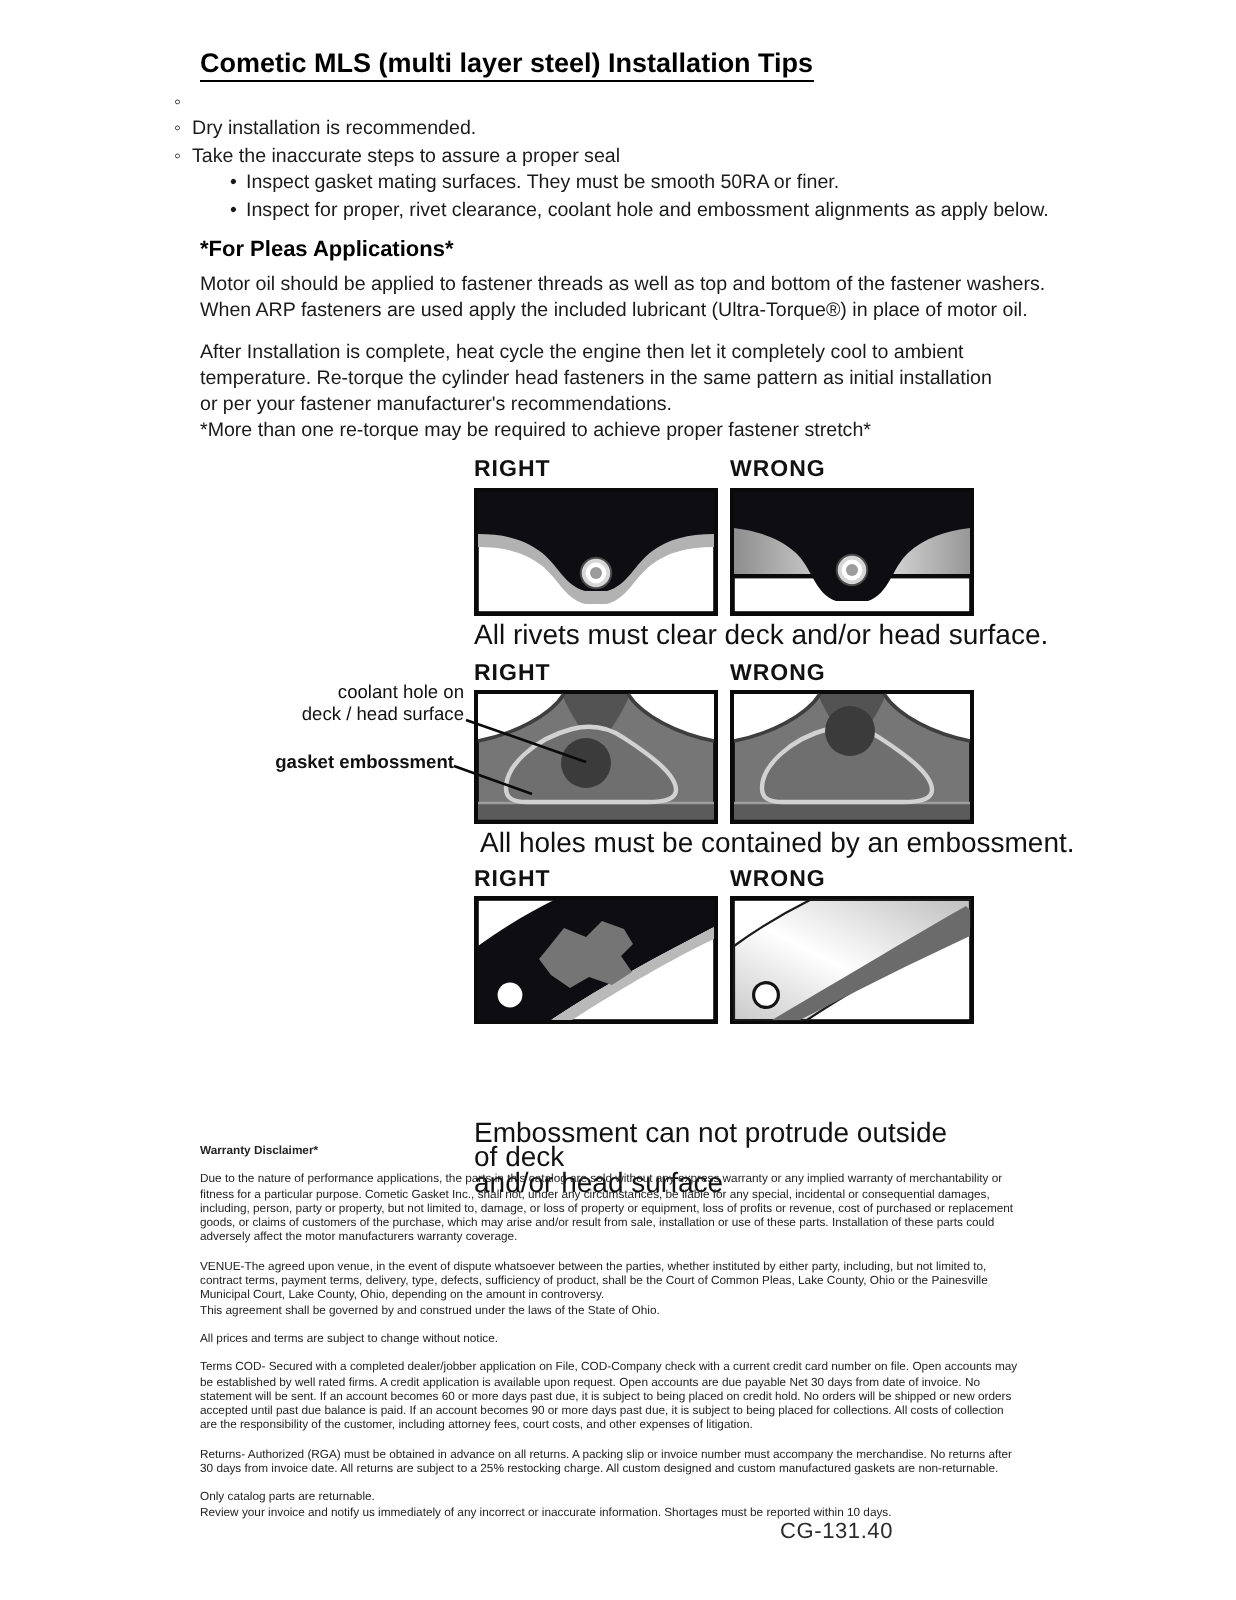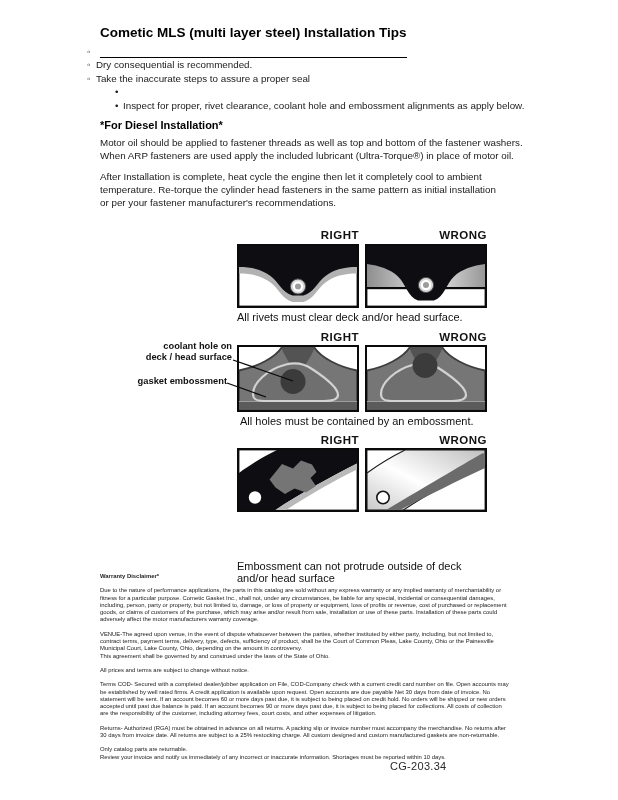--- a/index.html
+++ b/index.html
@@ -4,34 +4,34 @@
 <style>
   * { margin:0; padding:0; box-sizing:border-box; }
   html,body { background:#ffffff; }
   .page {
     position:relative; width:618px; height:800px; background:#ffffff;
     font-family:"Liberation Sans", sans-serif; color:#1a1a1a; overflow:hidden;
   }
   .abs { position:absolute; }
   .title {
     left:100px; top:23px; font-size:13.5px; font-weight:bold; color:#000;
-    border-bottom:1.6px solid #000; padding-bottom:17px; display:inline-block;
+    border-bottom:1.6px solid #000; padding-bottom:1px; display:inline-block;
   }
   .bullets { left:87px; top:45px; width:470px; font-size:9.8px; line-height:13.4px; }
   .b-row { display:flex; }
   .b-marker { width:9px; flex:0 0 9px; text-align:left; }
   .sub { margin-left:28px; }
   .sub .b-marker { width:8px; flex:0 0 8px; }
   .h2 { left:100px; top:119px; font-size:11px; font-weight:bold; color:#000; }
   .para { left:100px; width:462px; font-size:9.8px; line-height:13px; white-space:pre-line; }
   .p1 { top:136px; }
   .p2 { top:170px; }
   .p3 { top:209px; }
-  .dg-label { width:122px; text-align:right; font-size:11.5px; font-weight:bold; color:#111; letter-spacing:0.5px; }
-  .dg-caption { font-size:11px; line-height:12.4px; white-space:pre-line; color:#111; }
+  .dg-label { width:122px; text-align:left; font-size:11.5px; font-weight:bold; color:#111; letter-spacing:0.5px; }
+  .dg-caption { font-size:14px; line-height:12.4px; white-space:pre-line; color:#111; }
   .panel { display:block; }
   .side-label { font-size:9.3px; line-height:11px; text-align:right; white-space:pre-line; color:#111; }
   .leader { pointer-events:none; z-index:5; }
   .disclaimer { left:100px; top:573px; width:472px; font-size:5.9px; line-height:7.3px; color:#222; }
   .disc-h { font-weight:bold; margin-bottom:7px; }
   .disc-p { white-space:pre-line; margin-bottom:7px; }
   .footer { left:390px; top:760px; font-size:11px; color:#2a2a2a; letter-spacing:0.3px; }
 </style>
 </head>
 <body>
@@ -41,41 +41,43 @@
   <div class="abs" style="left:100px; top:23px;">
     <span class="title" style="position:static;">Cometic MLS (multi layer steel) Installation Tips</span>
   </div>
 
   <div class="abs bullets">
     <div class="b-row">
       <span class="b-marker">◦</span>
     </div>
     <div class="b-row">
       <span class="b-marker">◦</span>
-      <span>Dry consequential is recommended.</span>
+      <span>Dry installation is recommended.</span>
     </div>
     <div class="b-row">
       <span class="b-marker">◦</span>
       <span>Take the inaccurate steps to assure a proper seal</span>
     </div>
     <div class="b-row sub">
       <span class="b-marker">•</span>
+      <span>Inspect gasket mating surfaces.  They must be smooth 50RA or finer.</span>
     </div>
     <div class="b-row sub">
       <span class="b-marker">•</span>
       <span>Inspect for proper, rivet clearance, coolant hole and embossment alignments as apply below.</span>
     </div>
   </div>
 
-  <div class="abs h2">*For Diesel Installation*</div>
+  <div class="abs h2">*For Pleas Applications*</div>
   <div class="abs para p1">Motor oil should be applied to fastener threads as well as top and bottom of the fastener washers.
 When ARP fasteners are used apply the included lubricant (Ultra-Torque®) in place of motor oil.</div>
   <div class="abs para p2">After Installation is complete, heat cycle the engine then let it completely cool to ambient
 temperature. Re-torque the cylinder head fasteners in the same pattern as initial installation
 or per your fastener manufacturer's recommendations.</div>
+  <div class="abs para p3">*More than one re-torque may be required to achieve proper fastener stretch*</div>
 
   <div class="abs dg-label" style="left:237px; top:229px;">RIGHT</div>
   <div class="abs dg-label" style="left:365px; top:229px;">WRONG</div>
 
   <svg class="abs panel" style="left:237px; top:244px;" width="122" height="64" viewBox="0 0 122 64">
     <rect x="1.2" y="1.2" width="119.6" height="61.6" fill="#ffffff" stroke="#0a0a0a" stroke-width="2.4"></rect>
     <path d="M2,2 H120 V23 C107,23 97,25.5 88.5,32 C80,38.5 77,48.5 66.5,51.5 L55.5,51.5 C45,48.5 42,38.5 33.5,32 C25,25.5 15,23 2,23 Z" transform="translate(0,6.5)" fill="#b2b2b2"></path>
     <path d="M2,2 H120 V23 C107,23 97,25.5 88.5,32 C80,38.5 77,48.5 66.5,51.5 L55.5,51.5 C45,48.5 42,38.5 33.5,32 C25,25.5 15,23 2,23 Z" fill="#0d0d12"></path>
     <circle cx="61" cy="42.5" r="7.6" fill="#d6d6d6" stroke="#4a4a4a" stroke-width="1"></circle>
     <circle cx="61" cy="42.5" r="5.2" fill="#ffffff"></circle>
@@ -97,21 +99,21 @@
     <circle cx="61" cy="41" r="7.6" fill="#d6d6d6" stroke="#4a4a4a" stroke-width="1"></circle>
     <circle cx="61" cy="41" r="5.2" fill="#ffffff"></circle>
     <circle cx="61" cy="41" r="3" fill="#9c9c9c"></circle>
   </svg>
 
   <div class="abs dg-caption" style="left:237px; top:311px;">All rivets must clear deck and/or head surface.</div>
 
   <div class="abs dg-label" style="left:237px; top:331px;">RIGHT</div>
   <div class="abs dg-label" style="left:365px; top:331px;">WRONG</div>
 
-  <div class="abs side-label" style="left:100px; top:341px; width:132px;font-weight:bold;">coolant hole on
+  <div class="abs side-label" style="left:100px; top:341px; width:132px;">coolant hole on
 deck / head surface</div>
   <div class="abs side-label" style="left:100px; top:376px; width:127px;font-weight:bold;">gasket embossment</div>
 
   <svg class="abs panel" style="left:237px; top:345px;" width="122" height="67" viewBox="0 0 122 67">
     <rect x="1.2" y="1.2" width="119.6" height="64.6" fill="#767676" stroke="#0a0a0a" stroke-width="2.4"></rect>
     <path d="M44,2 L78,2 C73,15 64,25 61,31 C58,25 49,15 44,2 Z" fill="#535353"></path>
     <path d="M2,2 L45,2 C38,13 20,22 2,25.5 Z" fill="#ffffff"></path>
     <path d="M45,2 C38,13 20,22 2,25.5" fill="none" stroke="#3e3e3e" stroke-width="1.8"></path>
     <path d="M77,2 L120,2 L120,25.5 C102,22 84,13 77,2 Z" fill="#ffffff"></path>
     <path d="M77,2 C84,13 102,22 120,25.5" fill="none" stroke="#3e3e3e" stroke-width="1.8"></path>
@@ -185,15 +187,15 @@
 be established by well rated firms.  A credit application is available upon request.  Open accounts are due payable Net 30 days from date of invoice.  No
 statement will be sent.  If an account becomes 60 or more days past due, it is subject to being placed on credit hold.  No orders will be shipped or new orders
 accepted until past due balance is paid.  If an account becomes 90 or more days past due, it is subject to being placed for collections.  All costs of collection
 are the responsibility of the customer, including attorney fees, court costs, and other expenses of litigation.</div>
     <div class="disc-p">Returns- Authorized (RGA) must be obtained in advance on all returns.  A packing slip or invoice number must accompany the merchandise.  No returns after
 30 days from invoice date.  All returns are subject to a 25% restocking charge.  All custom designed and custom manufactured gaskets are non-returnable.</div>
     <div class="disc-p">Only catalog parts are returnable.
 Review your invoice and notify us immediately of any incorrect or inaccurate information.  Shortages must be reported within 10 days.</div>
   </div>
 
-  <div class="abs footer">CG-203.34</div>
+  <div class="abs footer">CG-131.40</div>
 
 </div>
 
 </body></html>

